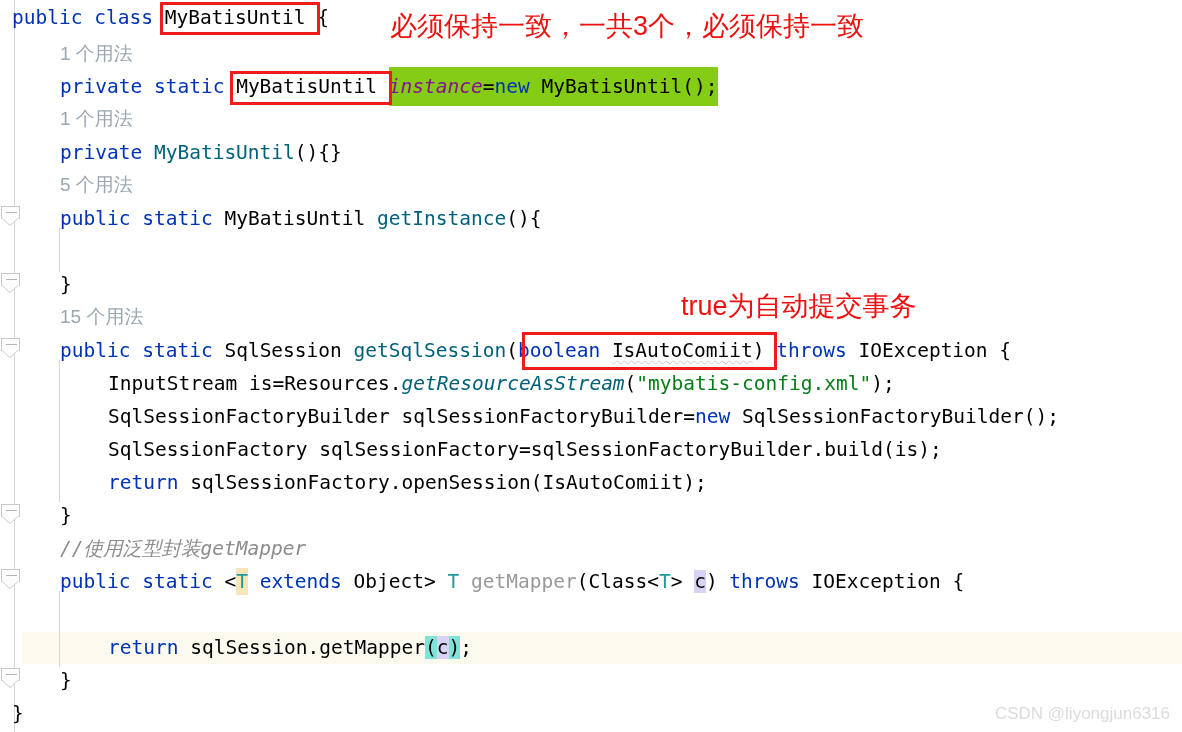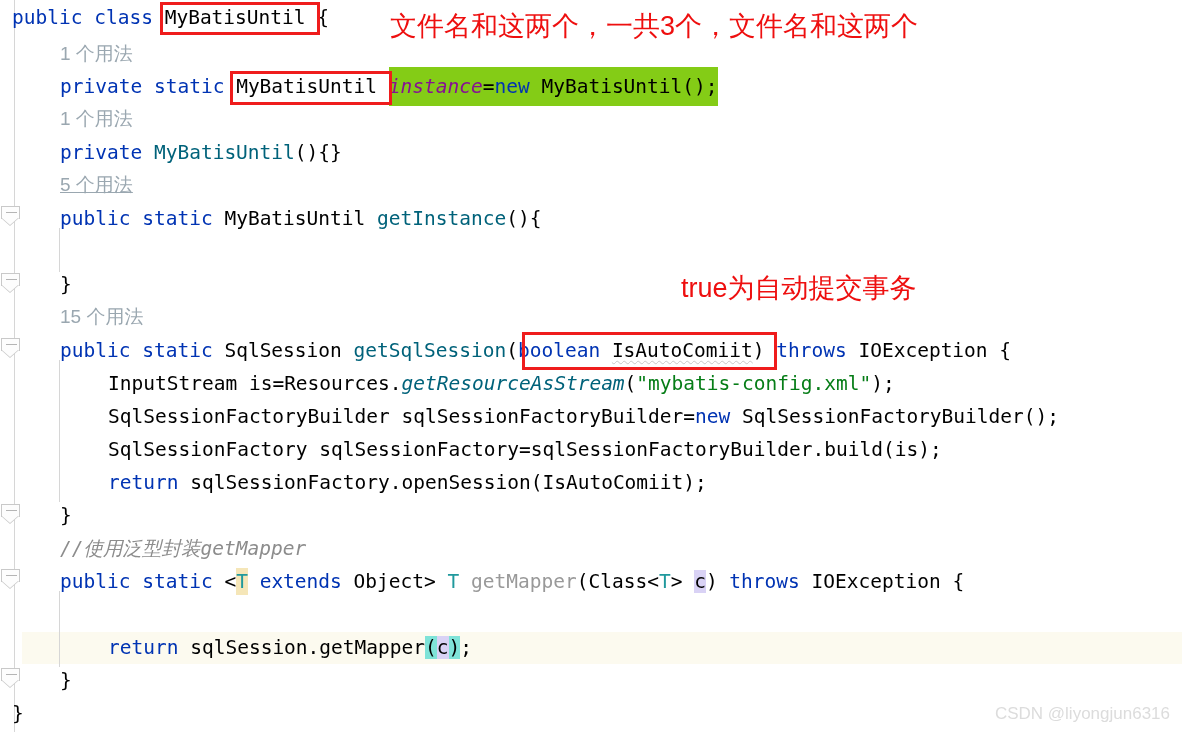--- a/index.html
+++ b/index.html
@@ -261,21 +261,21 @@
     <div class="code-line" style="left:12px; top:2px;"><span class="kw">public</span> <span class="kw">class</span> <span class="type">MyBatisUntil</span> {</div>
 
     <div class="usage-hint" style="left:60px; top:41px;">1 个用法</div>
 
     <div class="code-line" style="left:60px; top:71px;"><span class="kw">private</span> <span class="kw">static</span> <span class="type">MyBatisUntil</span> <span class="hl-beige"><span class="field">instance</span>=<span class="kw">new</span> </span><span class="hl-beige"><span class="type">MyBatisUntil</span>();</span></div>
 
     <div class="usage-hint" style="left:60px; top:106px;">1 个用法</div>
 
     <div class="code-line" style="left:60px; top:137px;"><span class="kw">private</span> <span class="method">MyBatisUntil</span>(){}</div>
 
-    <div class="usage-hint" style="left:60px; top:172px;text-decoration:underline;">5 个用法</div>
+    <div class="usage-hint" style="left:60px; top:172px;">5 个用法</div>
 
     <div class="code-line" style="left:60px; top:203px;"><span class="kw">public</span> <span class="kw">static</span> <span class="type">MyBatisUntil</span> <span class="method">getInstance</span>(){</div>
 
 
     <div class="code-line" style="left:60px; top:269px;">}</div>
 
     <div class="usage-hint" style="left:60px; top:304px;">15 个用法</div>
 
     <div class="code-line" style="left:60px; top:335px;"><span class="kw">public</span> <span class="kw">static</span> <span class="type">SqlSession</span> <span class="method">getSqlSession</span>(<span class="kw">boolean</span> <span class="param squiggle">IsAutoComiit</span>) <span class="kw">throws</span> <span class="type">IOException</span> {</div>
 
@@ -298,18 +298,18 @@
 
     <div class="code-line" style="left:60px; top:665px;">}</div>
 
     <div class="code-line" style="left:12px; top:698px;">}</div>
   </div>
 
   <div class="red-box" style="left:160px; top:2px; width:160px; height:33px;"></div>
   <div class="red-box" style="left:230px; top:71px; width:162px; height:34px;"></div>
   <div class="red-box" style="left:522px; top:332px; width:255px; height:38px;"></div>
 
-  <div class="annotation" style="left:390px; top:8px;">文件名和这两个，一共3个，文件名和这两个</div>
-  <div class="annotation" style="left:681px; top:270px;">true为自动提交事务</div>
+  <div class="annotation" style="left:390px; top:8px;">必须保持一致，一共3个，必须保持一致</div>
+  <div class="annotation" style="left:681px; top:288px;">true为自动提交事务</div>
 
   <div id="watermark">CSDN @liyongjun6316</div>
 
 </div>
 
 </body></html>

